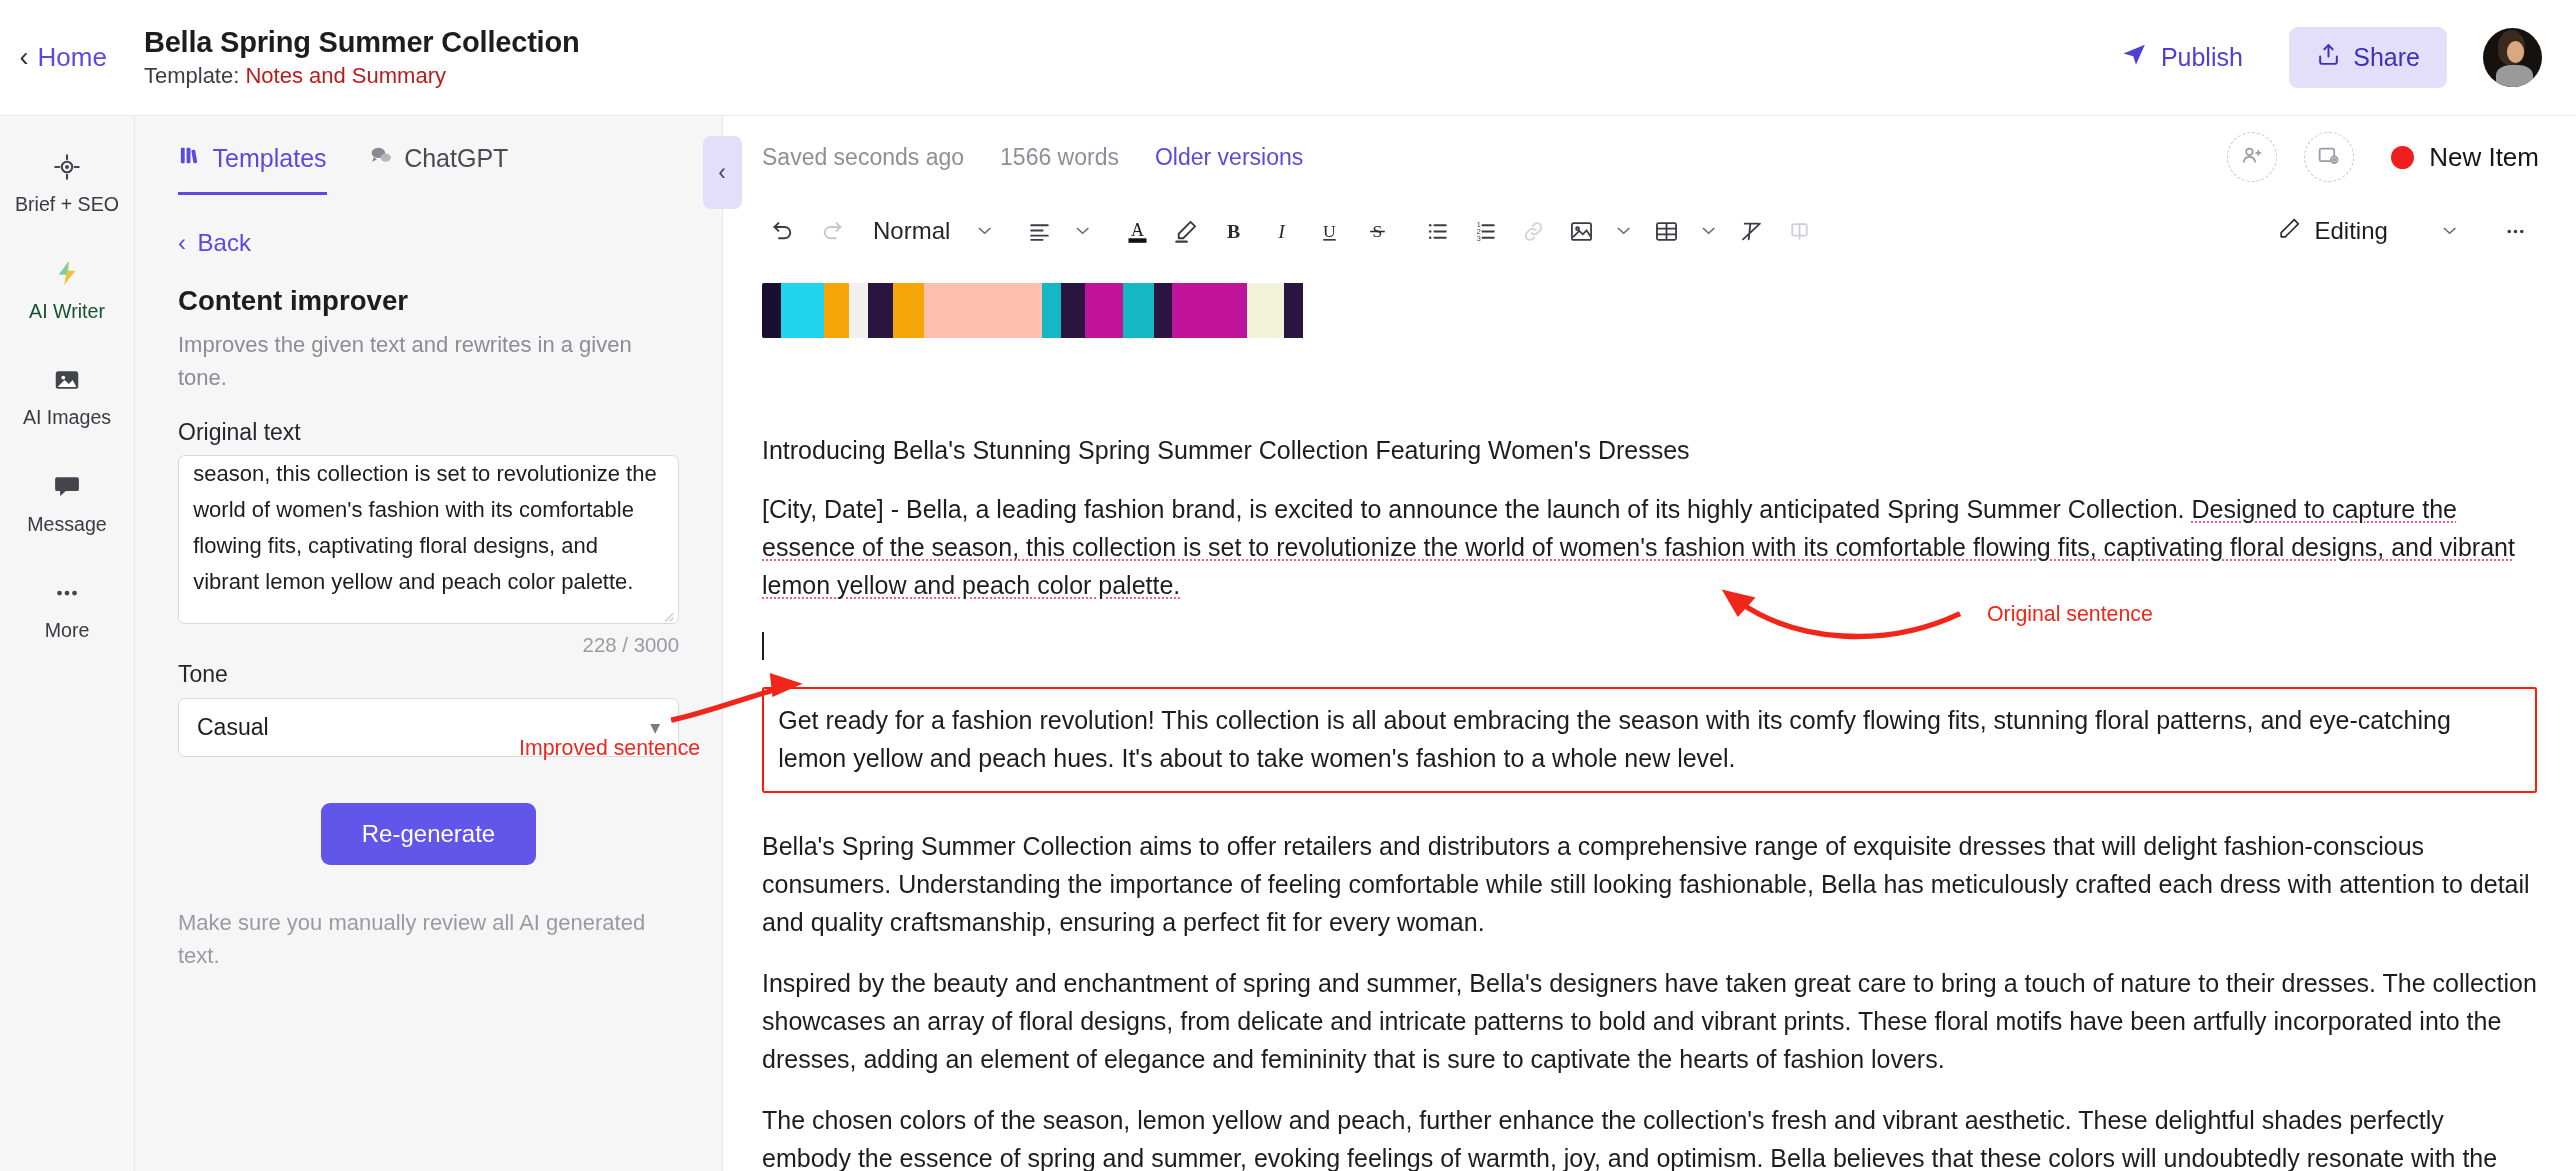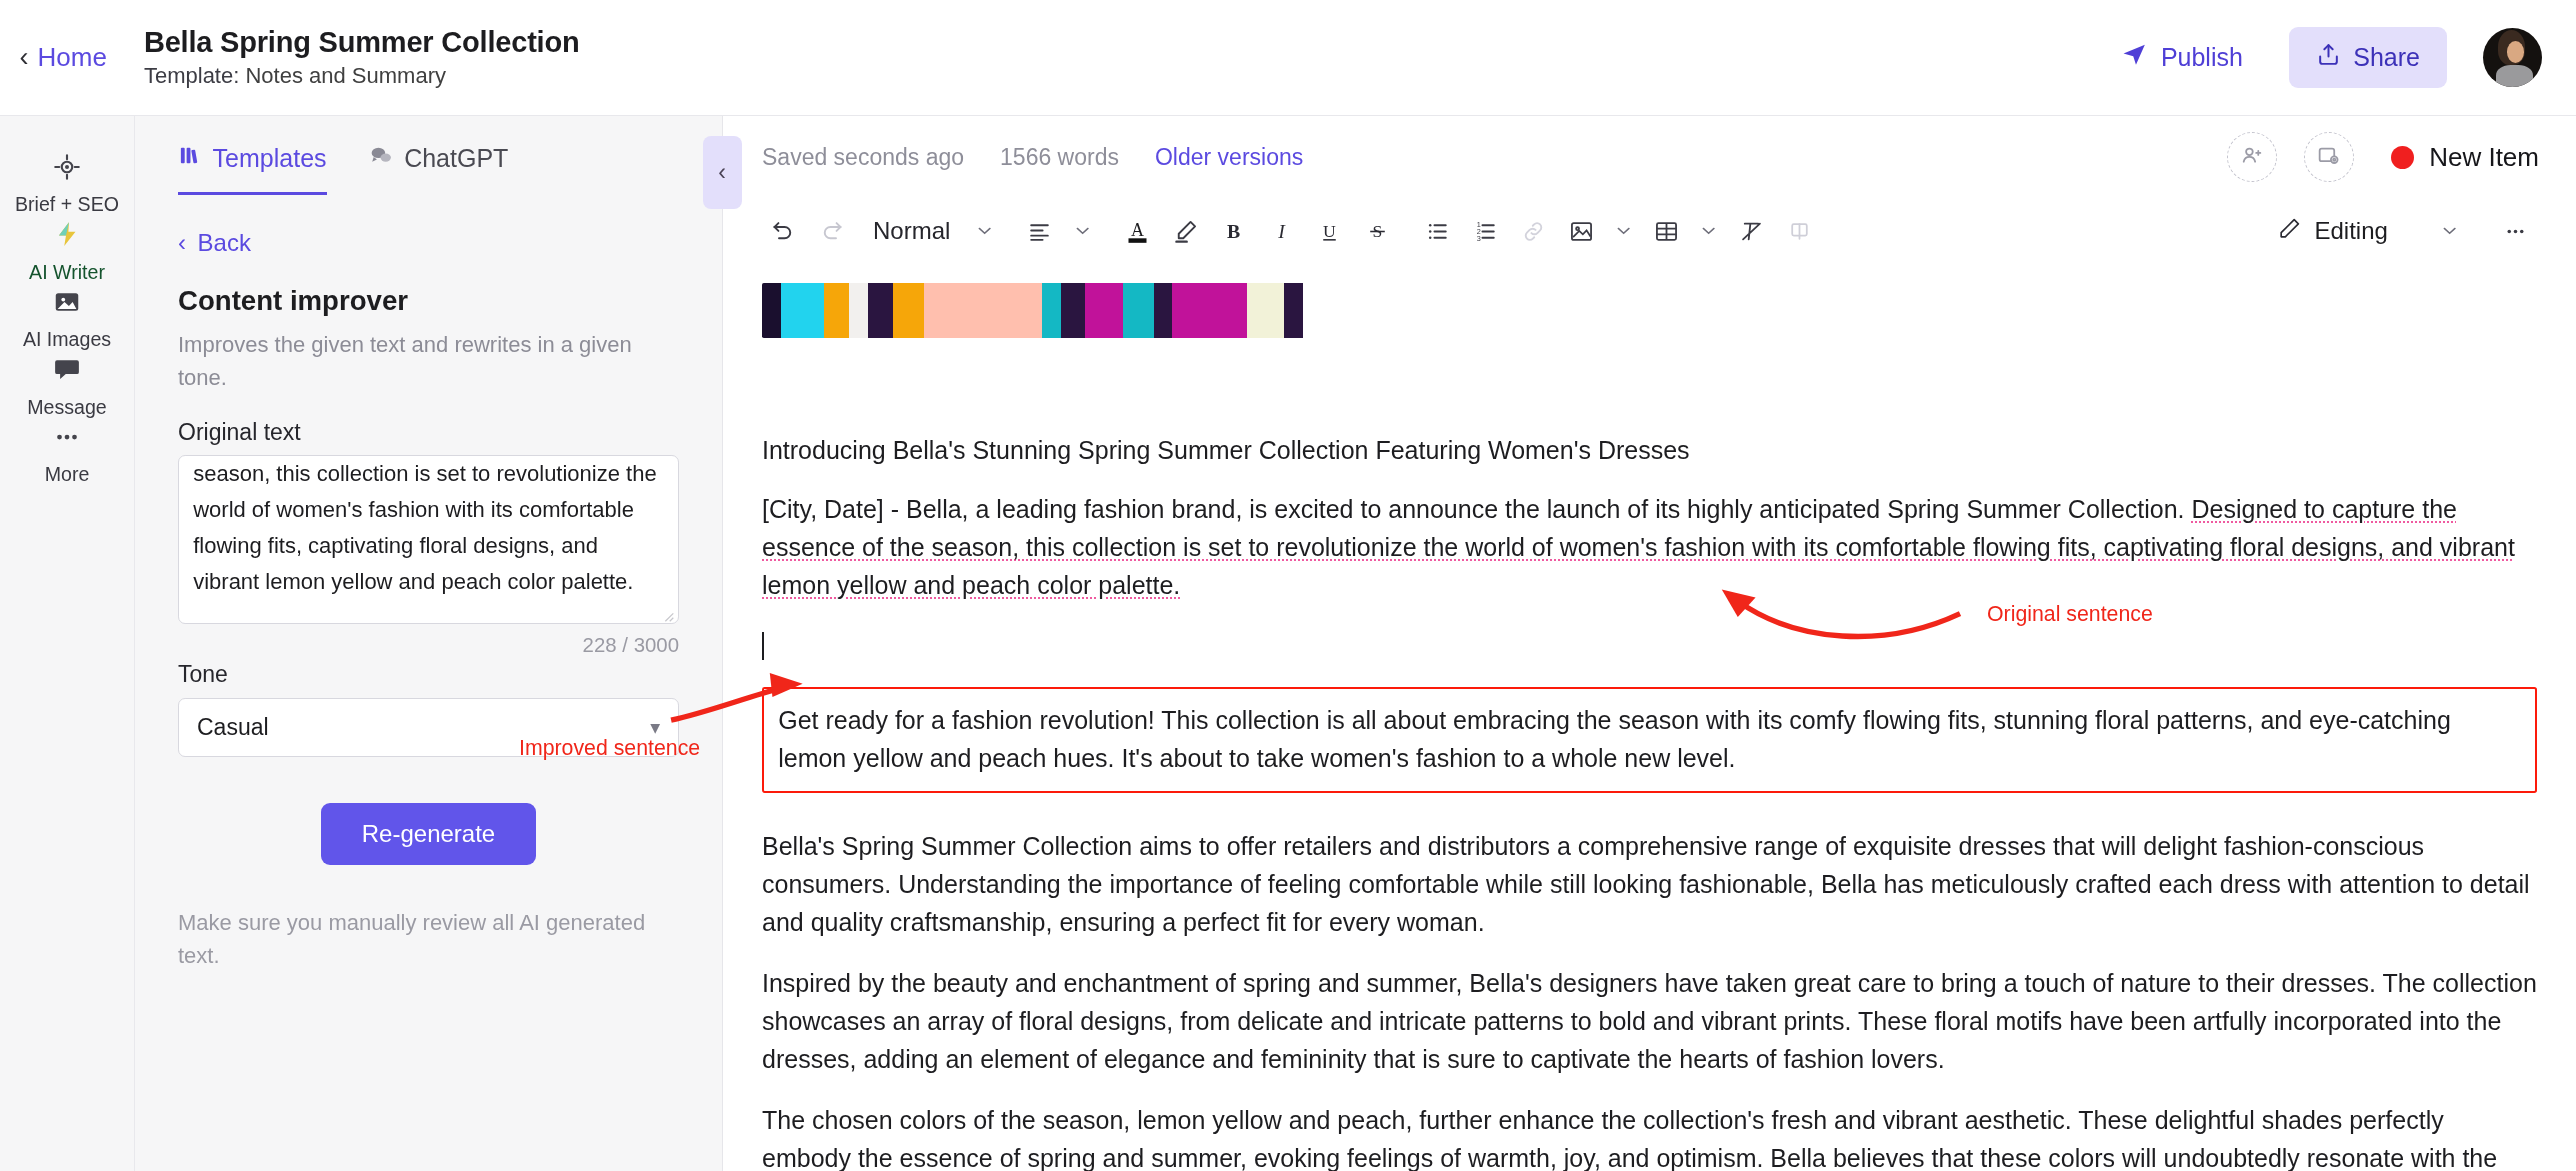--- a/index.html
+++ b/index.html
@@ -22,21 +22,21 @@
   }
   .home-link {
     display: flex; align-items: center; gap: 9px;
     color: #5b4ae0; font-size: 26px; cursor: pointer;
     margin-right: 37px;
   }
   .home-link .chev { font-size: 27px; line-height: 1; color: #2f2f35; font-weight: 300; }
   .title-block { display: flex; flex-direction: column; justify-content: center; gap: 3.6px; }
   .doc-title { font-size: 29px; font-weight: 600; color: #1d1d20; letter-spacing: -0.2px; }
   .doc-sub { font-size: 22px; color: #3c3c44; }
-  .doc-sub a { color: #404040; text-decoration: none; cursor: pointer; }
+  .doc-sub a { color: #b91c1c; text-decoration: none; cursor: pointer; }
   .top-spacer { flex: 1 1 auto; }
   .publish-btn {
     display: flex; align-items: center; gap: 12.4px;
     color: #4f3fd6; font-size: 25px; cursor: pointer; padding: 9px 16px;
     margin-right: 30px;
   }
   .share-btn {
     display: flex; align-items: center; gap: 12.4px;
     background: #e3dffb; color: #3c31b8; font-size: 25px;
     border: none; border-radius: 9px; padding: 15px 27px; cursor: pointer;
@@ -53,21 +53,21 @@
 
   
   .body-row { flex: 1 1 auto; display: flex; min-height: 0; }
 
   
   .rail {
     width: 135px; flex: 0 0 135px;
     background: #f6f6f7;
     border-right: 0.9px solid #e8e8ec;
     padding-top: 32px;
-    display: flex; flex-direction: column; align-items: center; 
+    display: flex; flex-direction: column; align-items: center; gap: 39px;
   }
   .rail-item { width: 135px; display: flex; flex-direction: column; align-items: center; gap: 8px; cursor: pointer; }
   .rail-ico { height: 37px; display: flex; align-items: center; justify-content: center; color: #44444c; }
   .rail-label { font-size: 19.6px; color: #3a3a42; text-align: center; line-height: 1.15; }
   .rail-item.active .rail-label { color: #14532d; text-align: center; }
 
   
   .panel {
     width: 588px; flex: 0 0 588px;
     background: #f6f6f7;

